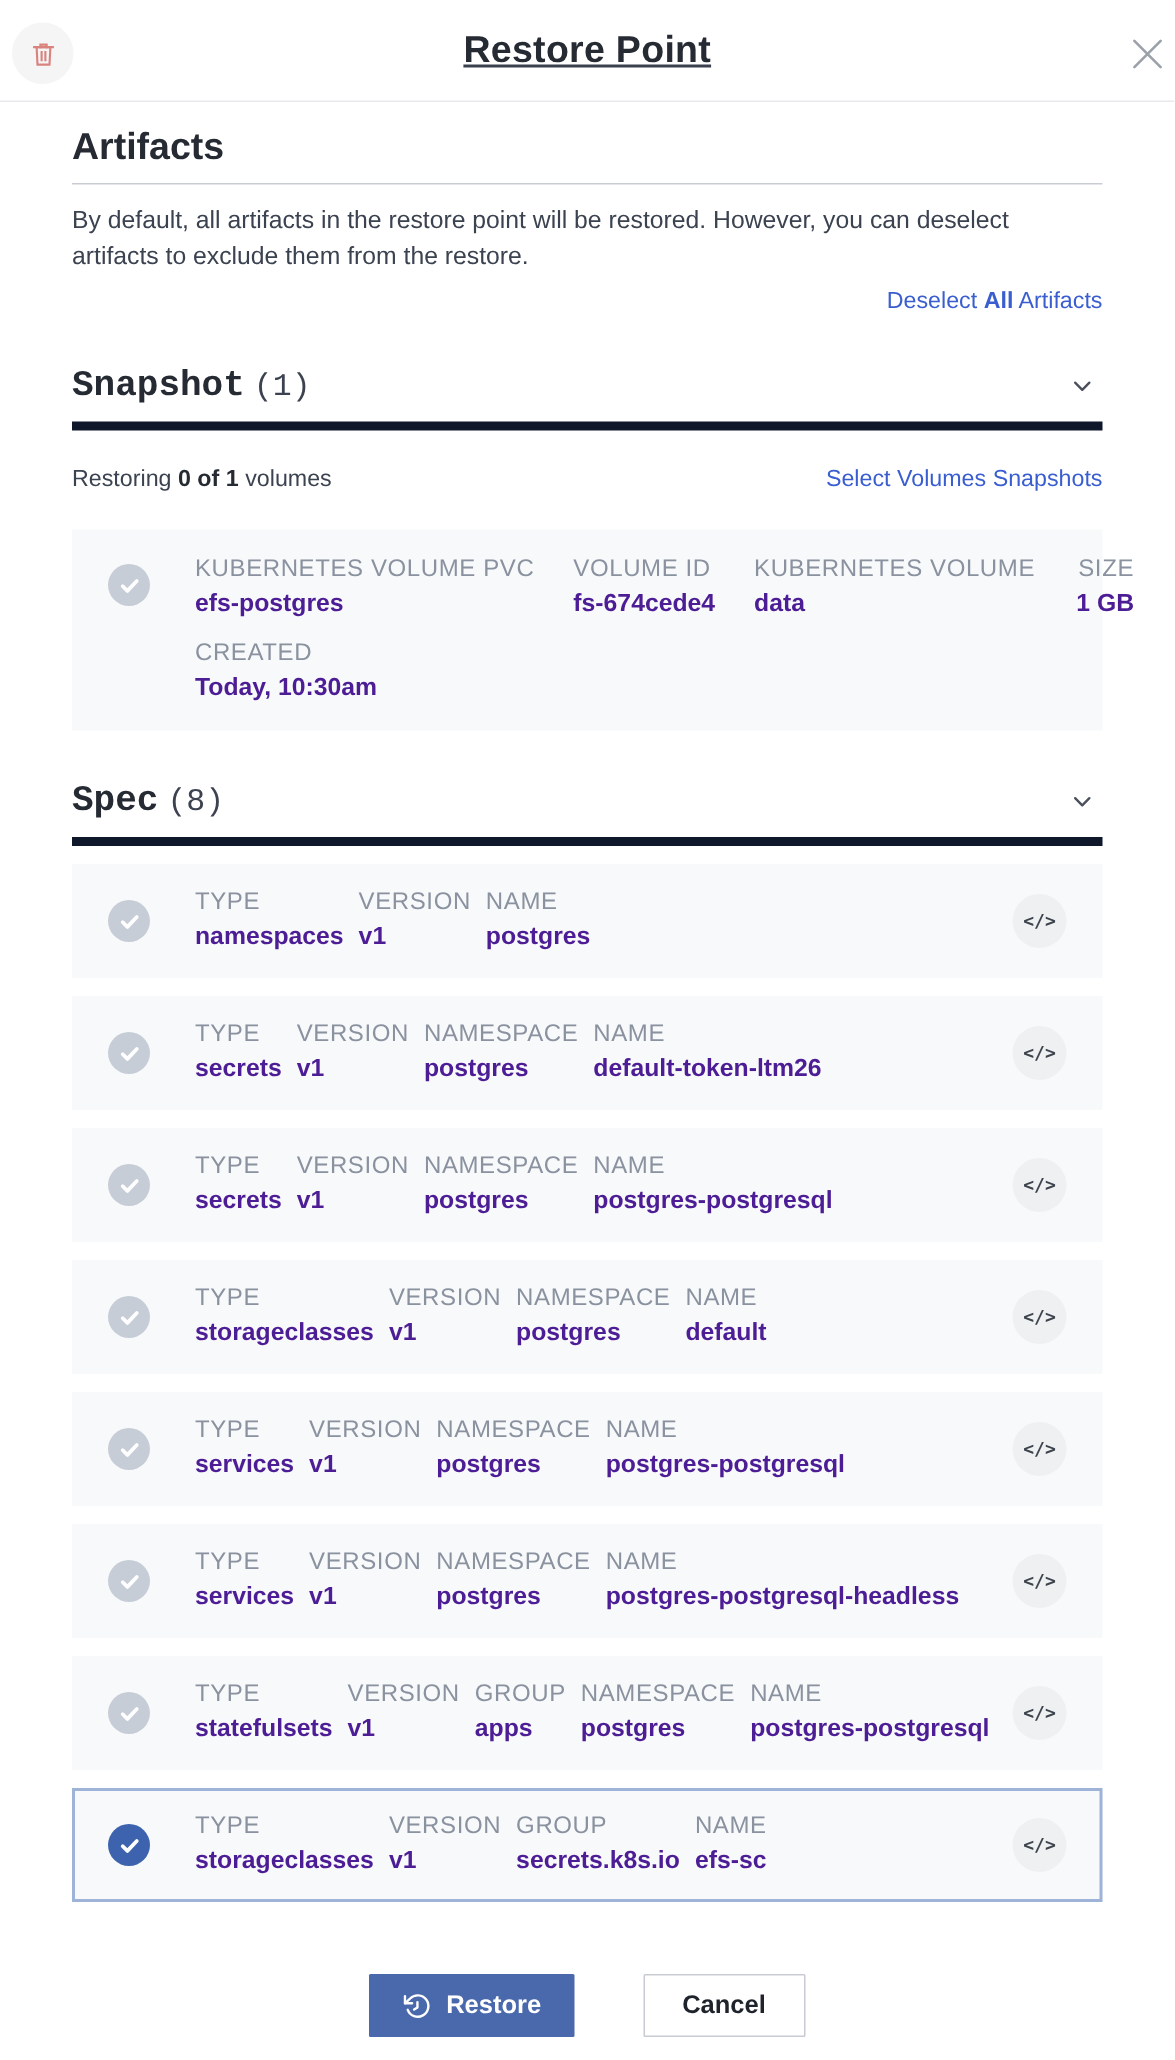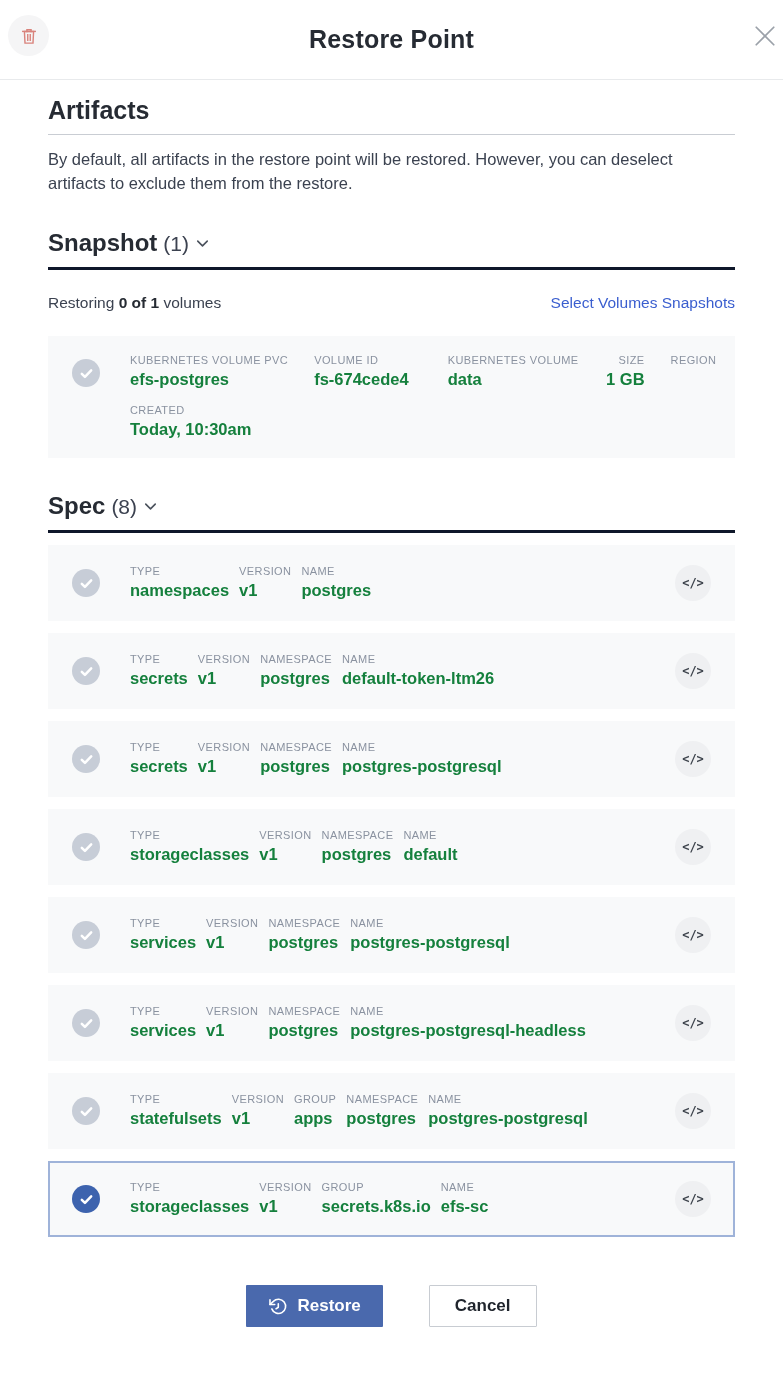--- a/index.html
+++ b/index.html
@@ -4,44 +4,45 @@
 <style>
   * { margin:0; padding:0; box-sizing:border-box; }
   html,body { background:#ffffff; }
   body {
     width:783px; min-height:1373px; margin:0 auto;
     font-family:"Liberation Sans", sans-serif;
     color:#3a404c;
   }
   
   .header {
-    position:relative; height:80px;
+    position:relative; height:68px;
     display:flex; align-items:center; justify-content:center;
     border-bottom:1px solid #e8eaec;
+    text-decoration:underline;
   }
   .icon-btn-circle {
     position:absolute; left:8px; top:15px;
     width:41px; height:41px; border-radius:50%;
     background:#f5f5f6; display:flex; align-items:center; justify-content:center;
     cursor:pointer;
   }
   .page-title { font-size:25px; font-weight:bold; color:#262b33; letter-spacing:.2px; }
   .close-btn {
     position:absolute; right:2px; top:20px; width:32px; height:32px;
     display:flex; align-items:center; justify-content:center; cursor:pointer;
   }
   
   .main { padding:0 48px; }
   h2.section-h {
     font-size:25px; font-weight:bold; color:#262b33;
     margin-top:16px; padding-bottom:9px; border-bottom:1px solid #c9cdd3;
   }
   .section-head {
-    display:flex; align-items:flex-end; justify-content:flex-start;
-    margin-top:34px; padding-bottom:10px; border-bottom:3px solid #0f172a;
+    display:flex; align-items:flex-end; justify-content:space-between;
+    margin-top:34px; padding-bottom:10px; border-bottom:6px solid #0f172a;font-family:Liberation Mono, monospace;
   }
   .section-head .h-left { font-size:24px; font-weight:bold; color:#262b33; }
   .section-head .count { font-weight:400; font-size:21px; color:#3c4250; margin-left:6px; }
   .chev { cursor:pointer; display:flex; align-items:center; padding:4px; }
   .desc { margin-top:12px; font-size:16.5px; line-height:24px; color:#3b4250; max-width:655px; }
   .link-row { display:flex; justify-content:flex-end; margin-top:9px; font-size:15.5px; }
   .restore-row {
     display:flex; justify-content:space-between; align-items:center;
     margin-top:24px; font-size:15.5px; color:#3b4250;
   }
@@ -58,29 +59,29 @@
   .check {
     flex:0 0 28px; width:28px; height:28px; border-radius:50%;
     background:#c7cdd7; display:flex; align-items:center; justify-content:center;
     margin-right:30px; cursor:pointer;
   }
   .snap-card .check { margin-top:5px; }
   .selected .check { background:#3d63ae; }
   .fields { display:flex; flex-wrap:wrap; gap:12px 10px; align-items:flex-start; }
   .field { display:flex; flex-direction:column; }
   .flabel {
-    font-size:11px; color:#8a92a0; letter-spacing:.4px;
+    font-size:16px; color:#8a92a0; letter-spacing:.4px;
     text-transform:uppercase; margin-bottom:4px; white-space:nowrap;
   }
-  .fvalue { font-size:16.5px; font-weight:bold; color:#15803d; white-space:nowrap; min-height:20px; }
+  .fvalue { font-size:16.5px; font-weight:bold; color:#4c1d95; white-space:nowrap; min-height:20px; }
   .snap-rows { display:flex; flex-direction:column; gap:14px; }
   .snap-row { display:flex; gap:26px; }
   .snap-row .field:nth-child(1){ min-width:132px; }
   .snap-row .field:nth-child(2){ min-width:92px; }
-  .snap-row .field:nth-child(3){ min-width:104px;margin-left:13px; }
+  .snap-row .field:nth-child(3){ min-width:104px; }
   .snap-row .field:nth-child(4){ min-width:40px;align-items:flex-end; }
   .code-btn {
     margin-left:auto; flex:0 0 36px; width:36px; height:36px; border-radius:50%;
     background:#eff0f2; display:flex; align-items:center; justify-content:center;
     cursor:pointer;
   }
   .code-btn span {
     font-family:"DejaVu Sans Mono", monospace; font-size:12px; font-weight:bold; color:#3d434c;
   }
   
@@ -116,20 +117,23 @@
       <path d="M5 5l14 14"></path>
         <path d="M19 5L5 19"></path>
     </svg>
   </div>
 </div>
 
 <div class="main">
 
   <h2 class="section-h">Artifacts</h2>
   <p class="desc">By default, all artifacts in the restore point will be restored. However, you can deselect artifacts to exclude them from the restore.</p>
+  <div class="link-row">
+    <a class="blue-link"><span>Deselect </span><span class="b" style="color:#3a5ecf">All</span><span> Artifacts</span></a>
+  </div>
 
   <div class="section-head">
     <div class="h-left"><span>Snapshot</span><span class="count">(1)</span></div>
     <div class="chev">
       <svg width="19" height="19" viewBox="0 0 24 24" fill="none" stroke="#4a515c" stroke-width="2" stroke-linecap="round" stroke-linejoin="round">
         <polyline points="6 9 12 15 18 9"></polyline>
       </svg>
     </div>
   </div>
   <div class="restore-row">

